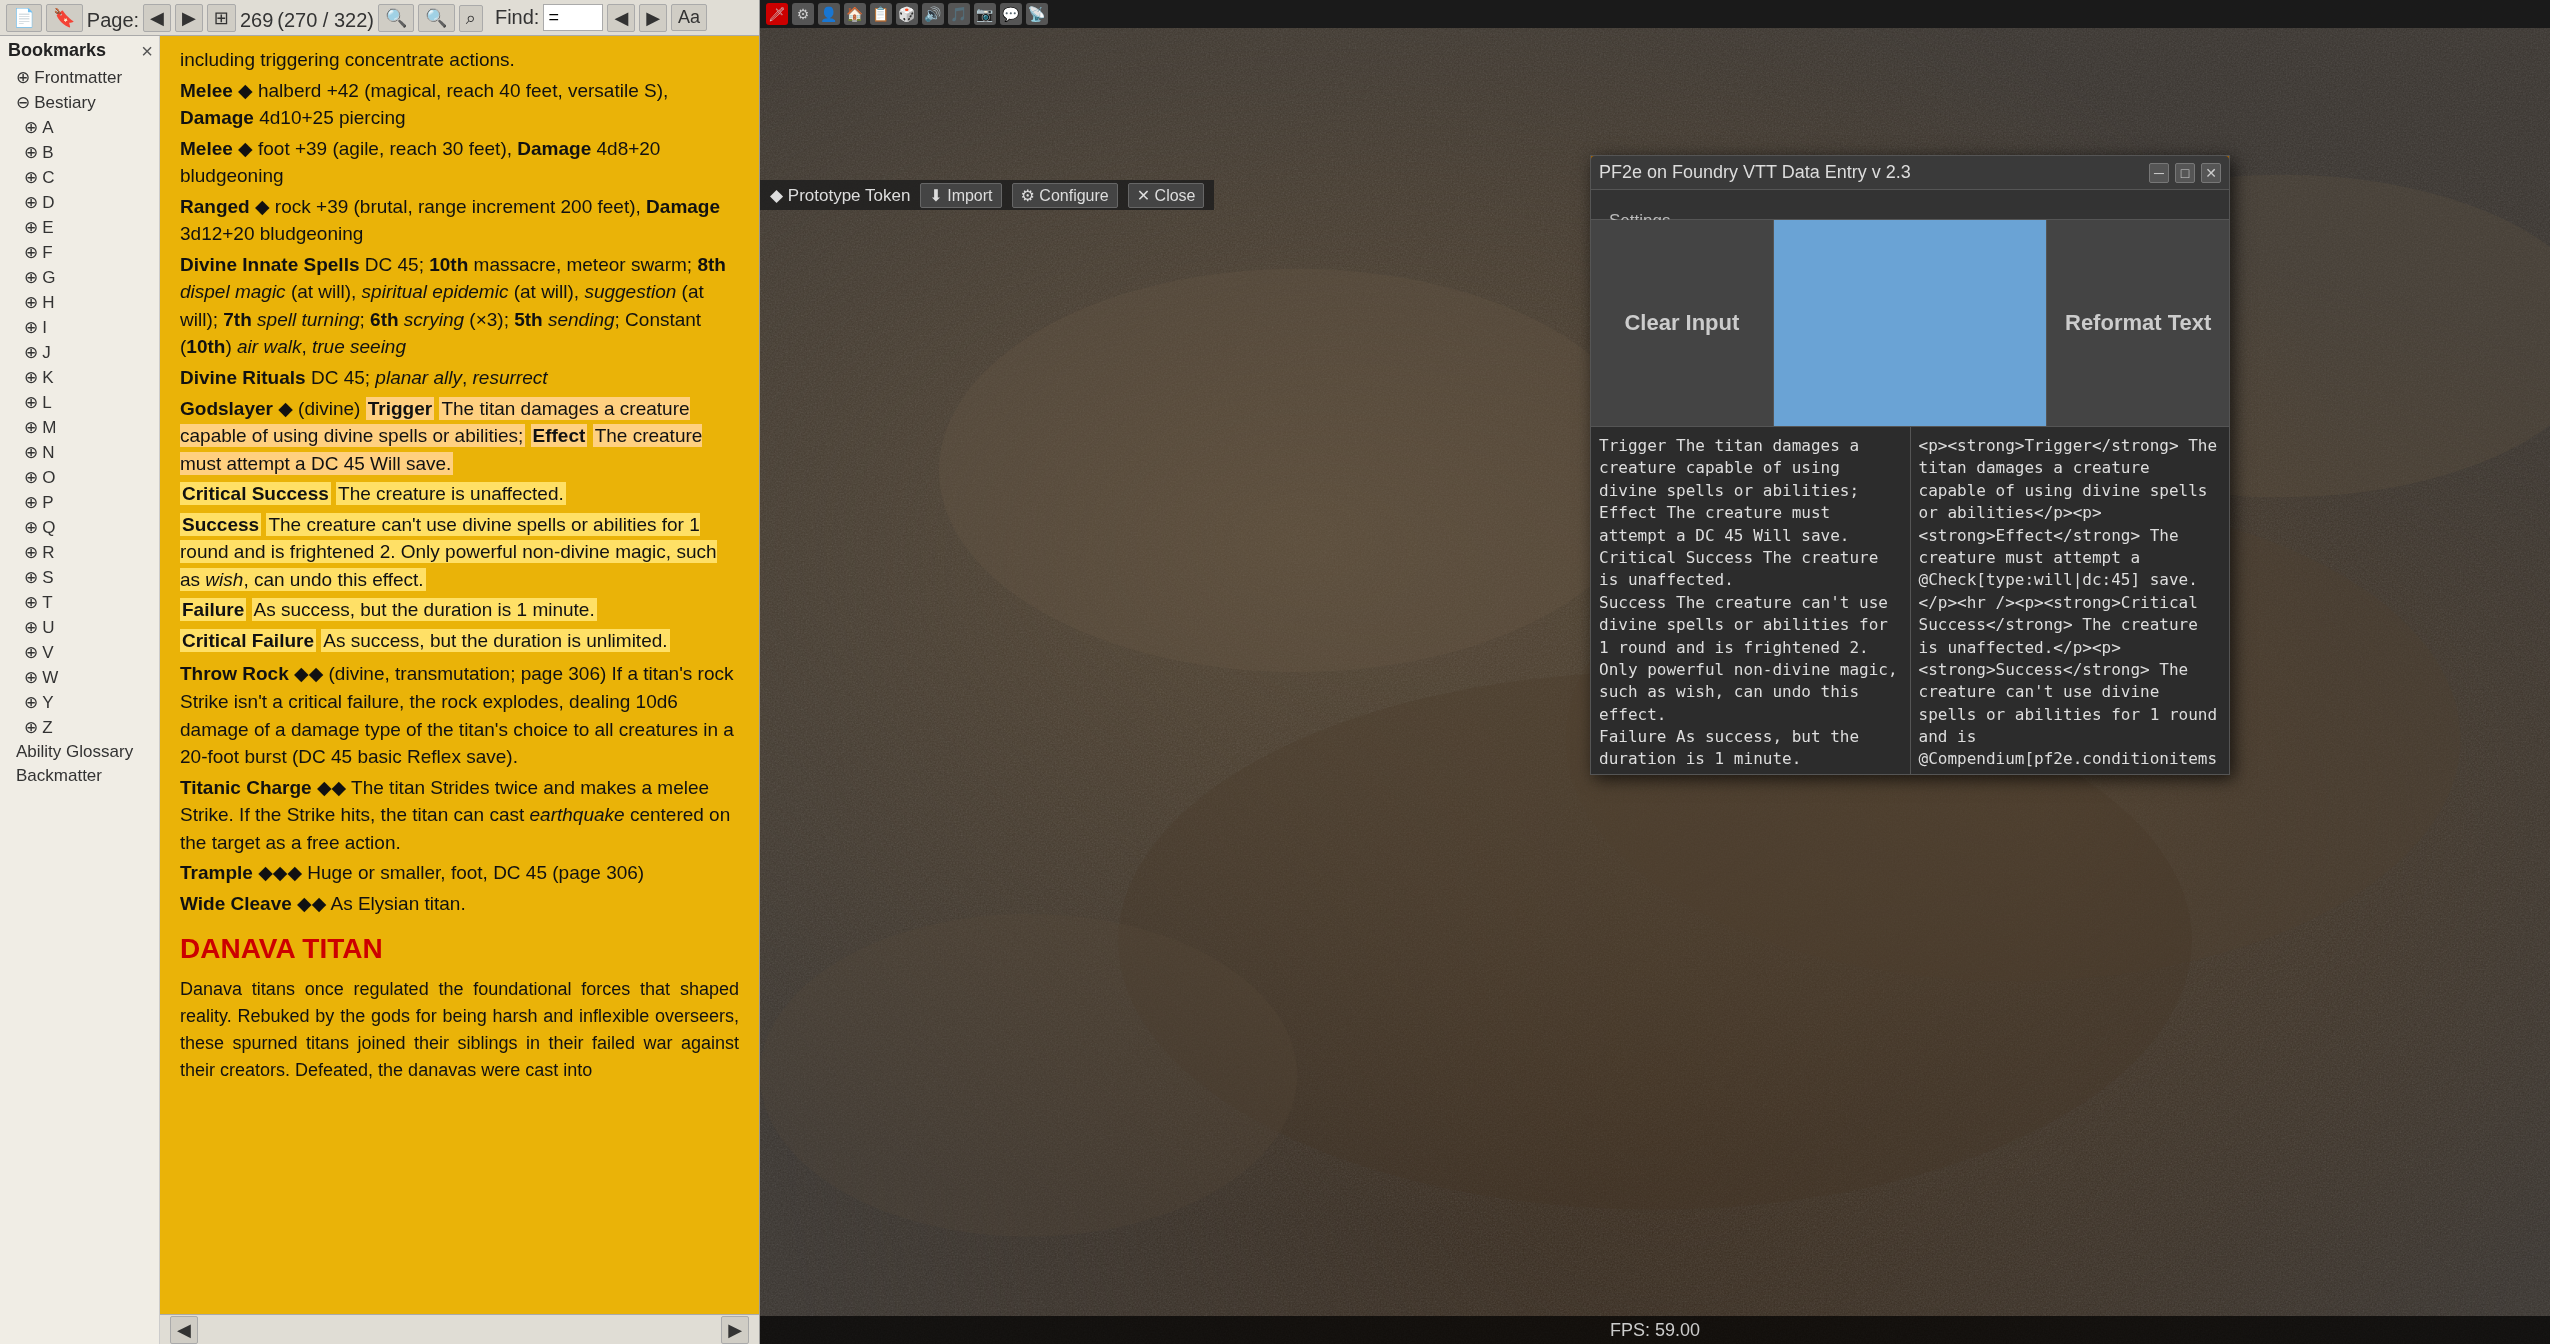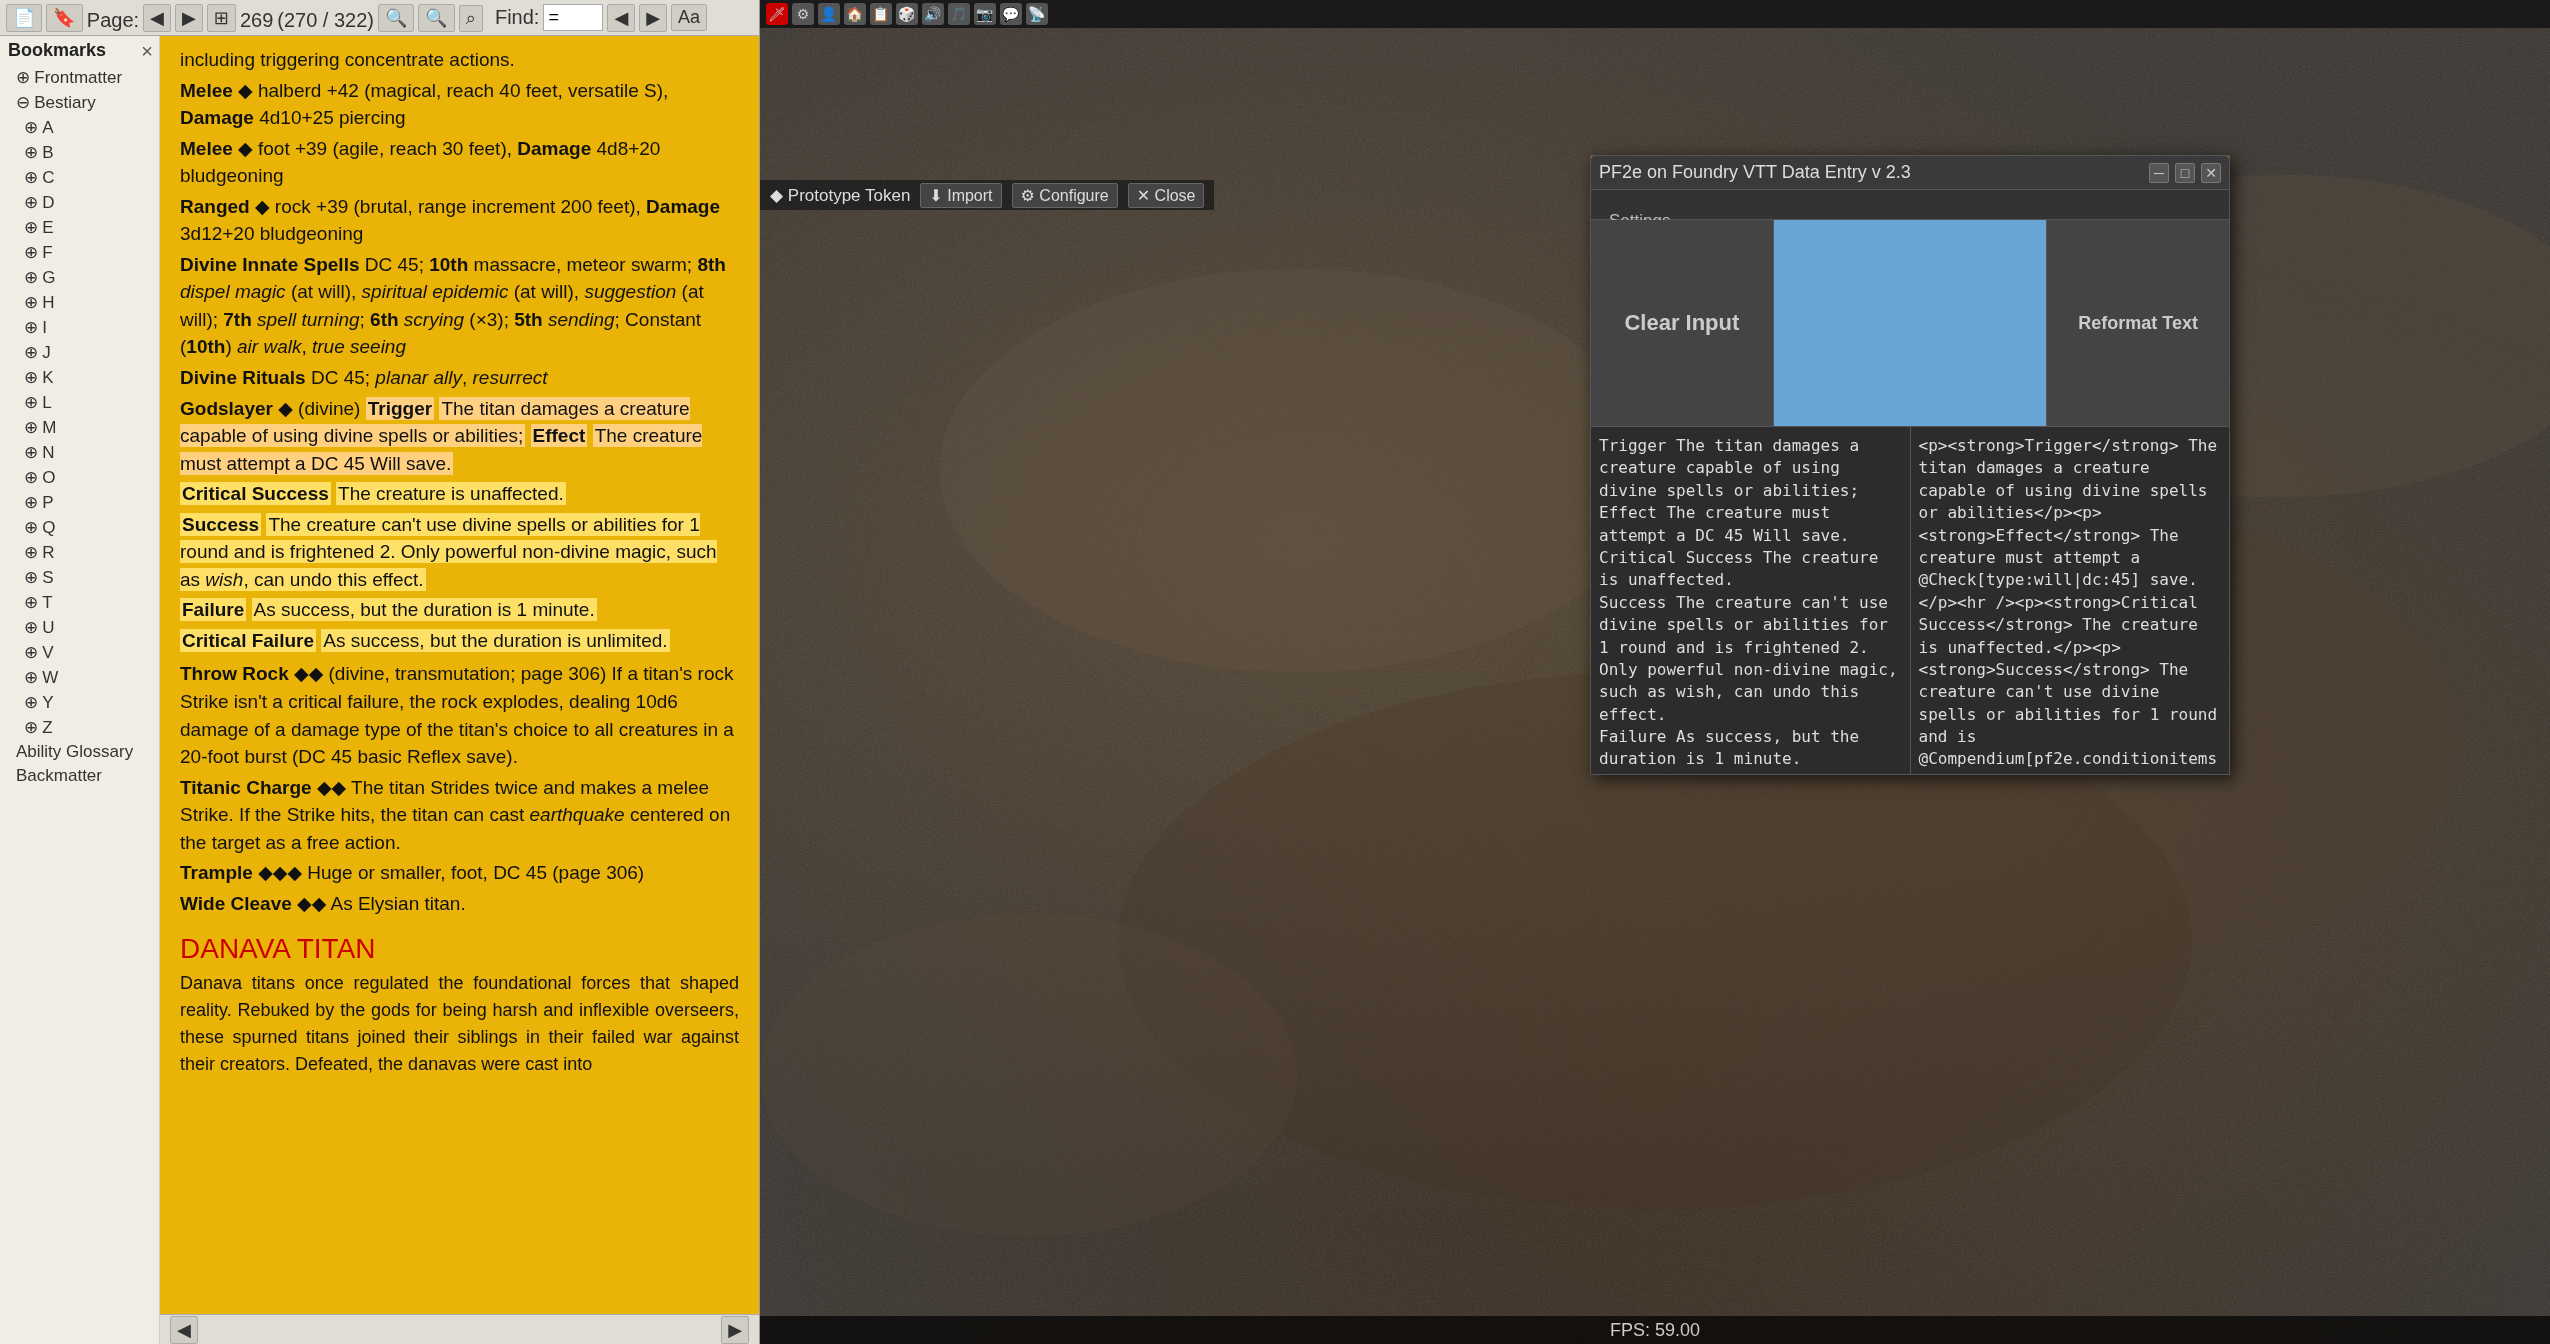--- a/index.html
+++ b/index.html
@@ -117,23 +117,24 @@
       background: #ffe066;
       padding: 1px 2px;
     }
     .highlight-orange {
       background: #ffd080;
       padding: 1px 2px;
     }
 
     .section-title {
       font-size: 28px;
-      font-weight: normal;
+      font-weight: bold;
       color: #c00;
       margin-top: 12px;
+      margin-bottom: 6px;
       font-variant: small-caps;
     }
 
     .nav-arrows {
       position: absolute;
       bottom: 0;
       left: 160px;
       right: 0;
       height: 30px;
       background: #e0ddd5;
@@ -329,21 +330,21 @@
       font-weight: bold;
     }
     .action-btn-right {
       flex: 1;
       background: #444;
       display: flex;
       align-items: center;
       justify-content: center;
       cursor: pointer;
       color: #ccc;
-      font-size: 18px;
+      font-size: 22px;
       font-weight: bold;
     }
 
     
     #textarea-area {
       display: flex;
       flex: 1;
       overflow: hidden;
     }
     .text-panel {

